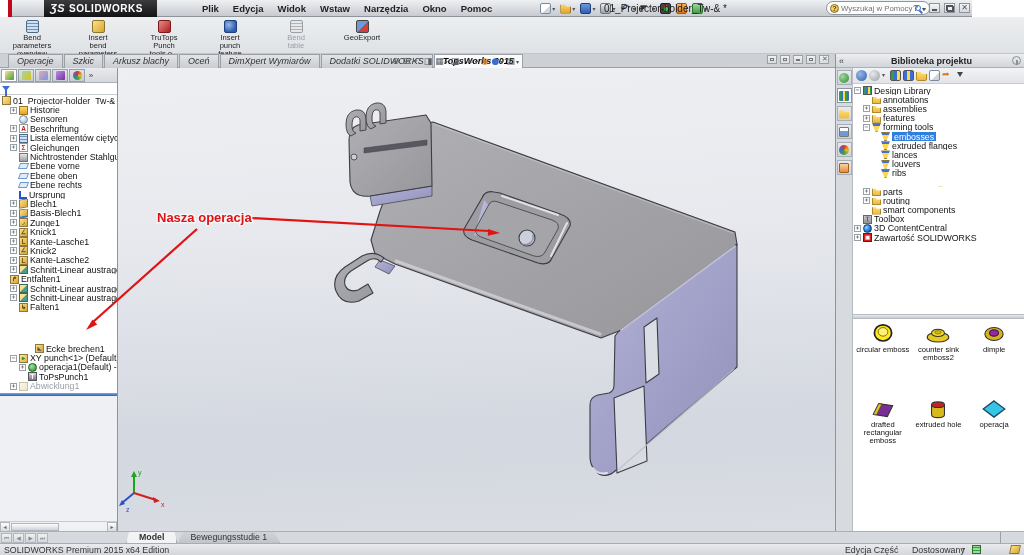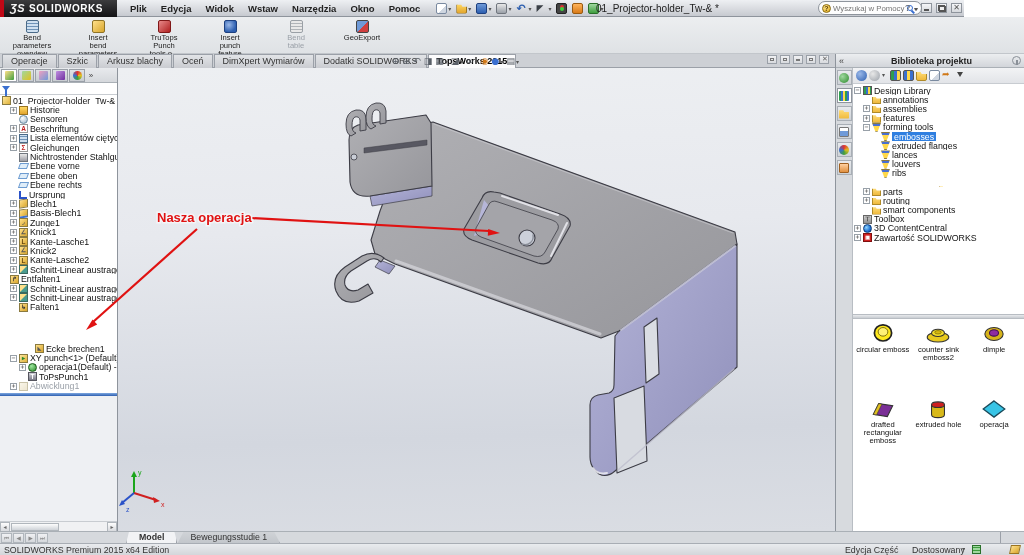--- a/index.html
+++ b/index.html
@@ -1,22 +1,22 @@
 <!DOCTYPE html>
 <html><head>
 <meta charset="utf-8">
 <style>
   html,body{margin:0;padding:0;background:#888;}
   #app{position:relative;width:1024px;height:555px;overflow:hidden;background:#fff;
        font-family:"Liberation Sans",sans-serif;-webkit-font-smoothing:antialiased;cursor:default;}
   #app *{box-sizing:border-box;}
 
   
-  #titlebar{position:absolute;left:0;top:0;width:964px;height:17px;
-    background:linear-gradient(#eef0f3,#c7cad0);border-bottom:1px solid #8e949c;display:flex;align-items:center;}
+  #titlebar{position:absolute;left:8px;top:0;width:964px;height:17px;
+    background:linear-gradient(#eef0f3,#c7cad0);border-bottom:1px solid #8e949c;display:flex;align-items:center;gap:32px;}
   #redstripe{width:4px;height:17px;background:#c00816;flex:none;}
   #logo{height:17px;flex:none;background:linear-gradient(#3c3c3e,#121214);color:#fff;
     display:flex;align-items:center;padding:0 14px 0 6px;font-size:10px;font-weight:bold;letter-spacing:.5px;}
   #logo .glyph{font-style:italic;margin-right:4px;color:#f5f5f5;font-size:11px;}
   #menus{display:flex;height:17px;align-items:center;margin-left:6px;}
   .menu{font-size:9.5px;font-weight:bold;color:#222;padding:0 7px;line-height:17px;}
   #qa{display:flex;align-items:center;margin-left:8px;gap:3px;}
   .qabtn{display:flex;align-items:center;gap:1px;padding:0 1px;}
   .qaic{width:11px;height:11px;border-radius:2px;display:inline-block;position:relative;}
   .qa-new-document{background:linear-gradient(135deg,#fff 60%,#cfd6e0 61%);border:1px solid #7a8aa0;}
@@ -58,21 +58,21 @@
   .ric-insert-bend{background:linear-gradient(135deg,#ffe08a,#d8a62e);border:1px solid #8f7326;}
   .ric-trutops-punch{background:linear-gradient(135deg,#e88a8a,#b02020);border:1px solid #801818;}
   .ric-insert-punch{background:radial-gradient(circle at 35% 35%,#9ab8e8,#2d5fb0 70%);border:1px solid #1d4080;border-radius:50%;}
   .ric-bend-table{background:repeating-linear-gradient(0deg,#e8e8e8 0 2px,#b0b4b8 2px 3px);border:1px solid #9aa0a6;}
   .ric-geoexport{background:linear-gradient(135deg,#6f9ad8 50%,#d04040 51%);border:1px solid #444;}
   .rline{font-size:7.6px;line-height:8.2px;color:#222;text-align:center;white-space:nowrap;}
   .rbtn.disabled .rline{color:#9aa0a8;}
 
   
   #tabrow{position:absolute;left:0;top:54px;width:835px;height:14px;background:#cdd0d5;border-bottom:1px solid #9ba0a8;}
-  #cmdtabs{display:flex;height:14px;align-items:flex-end;padding-left:2px;}
+  #cmdtabs{display:flex;height:14px;align-items:flex-end;padding-left:8px;font-style:italic;}
   .ctab{font-size:9px;color:#333;padding:0 8px;line-height:13px;background:linear-gradient(#e2e4e7,#caccd1);
     border:1px solid #9ba0a8;border-bottom:none;margin-right:1px;white-space:nowrap;}
   .ctab.active{background:#fbfbfc;font-weight:bold;color:#000;}
   #headsup{position:absolute;left:392px;top:0;height:14px;display:flex;align-items:center;gap:3px;}
   .hic{font-size:9px;color:#5a6068;display:flex;align-items:center;gap:1px;font-family:"DejaVu Sans",sans-serif;}
   .hic .g{line-height:12px;}
   .hic-realview .g{color:#d07818;}
   .hic-appearances .g{color:#3a6fd0;}
   #docctrl{position:absolute;right:6px;top:1px;display:flex;gap:3px;align-items:center;}
   .dbox{width:10px;height:9px;border:1px solid #9aa0a8;background:linear-gradient(#f0f1f3,#d8dade);position:relative;}

